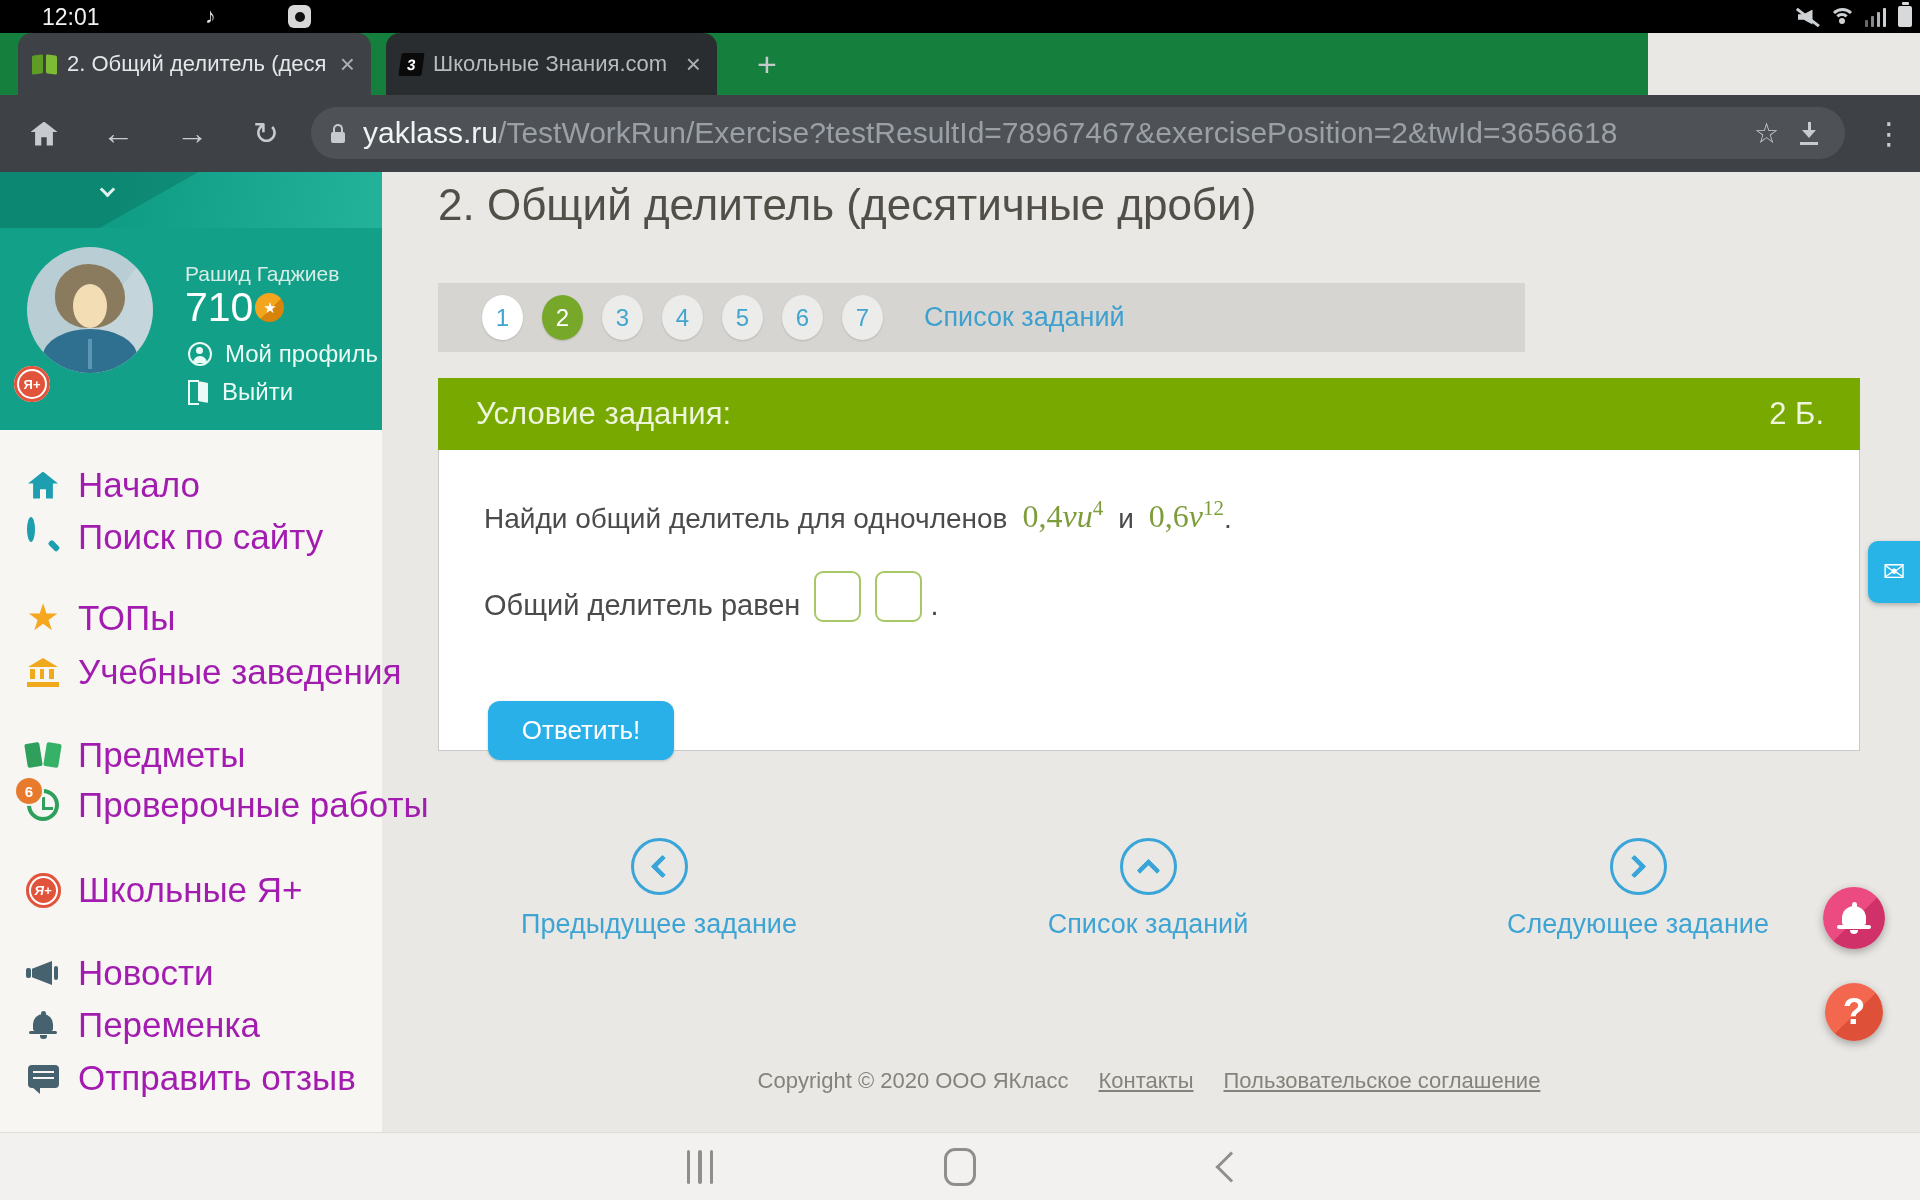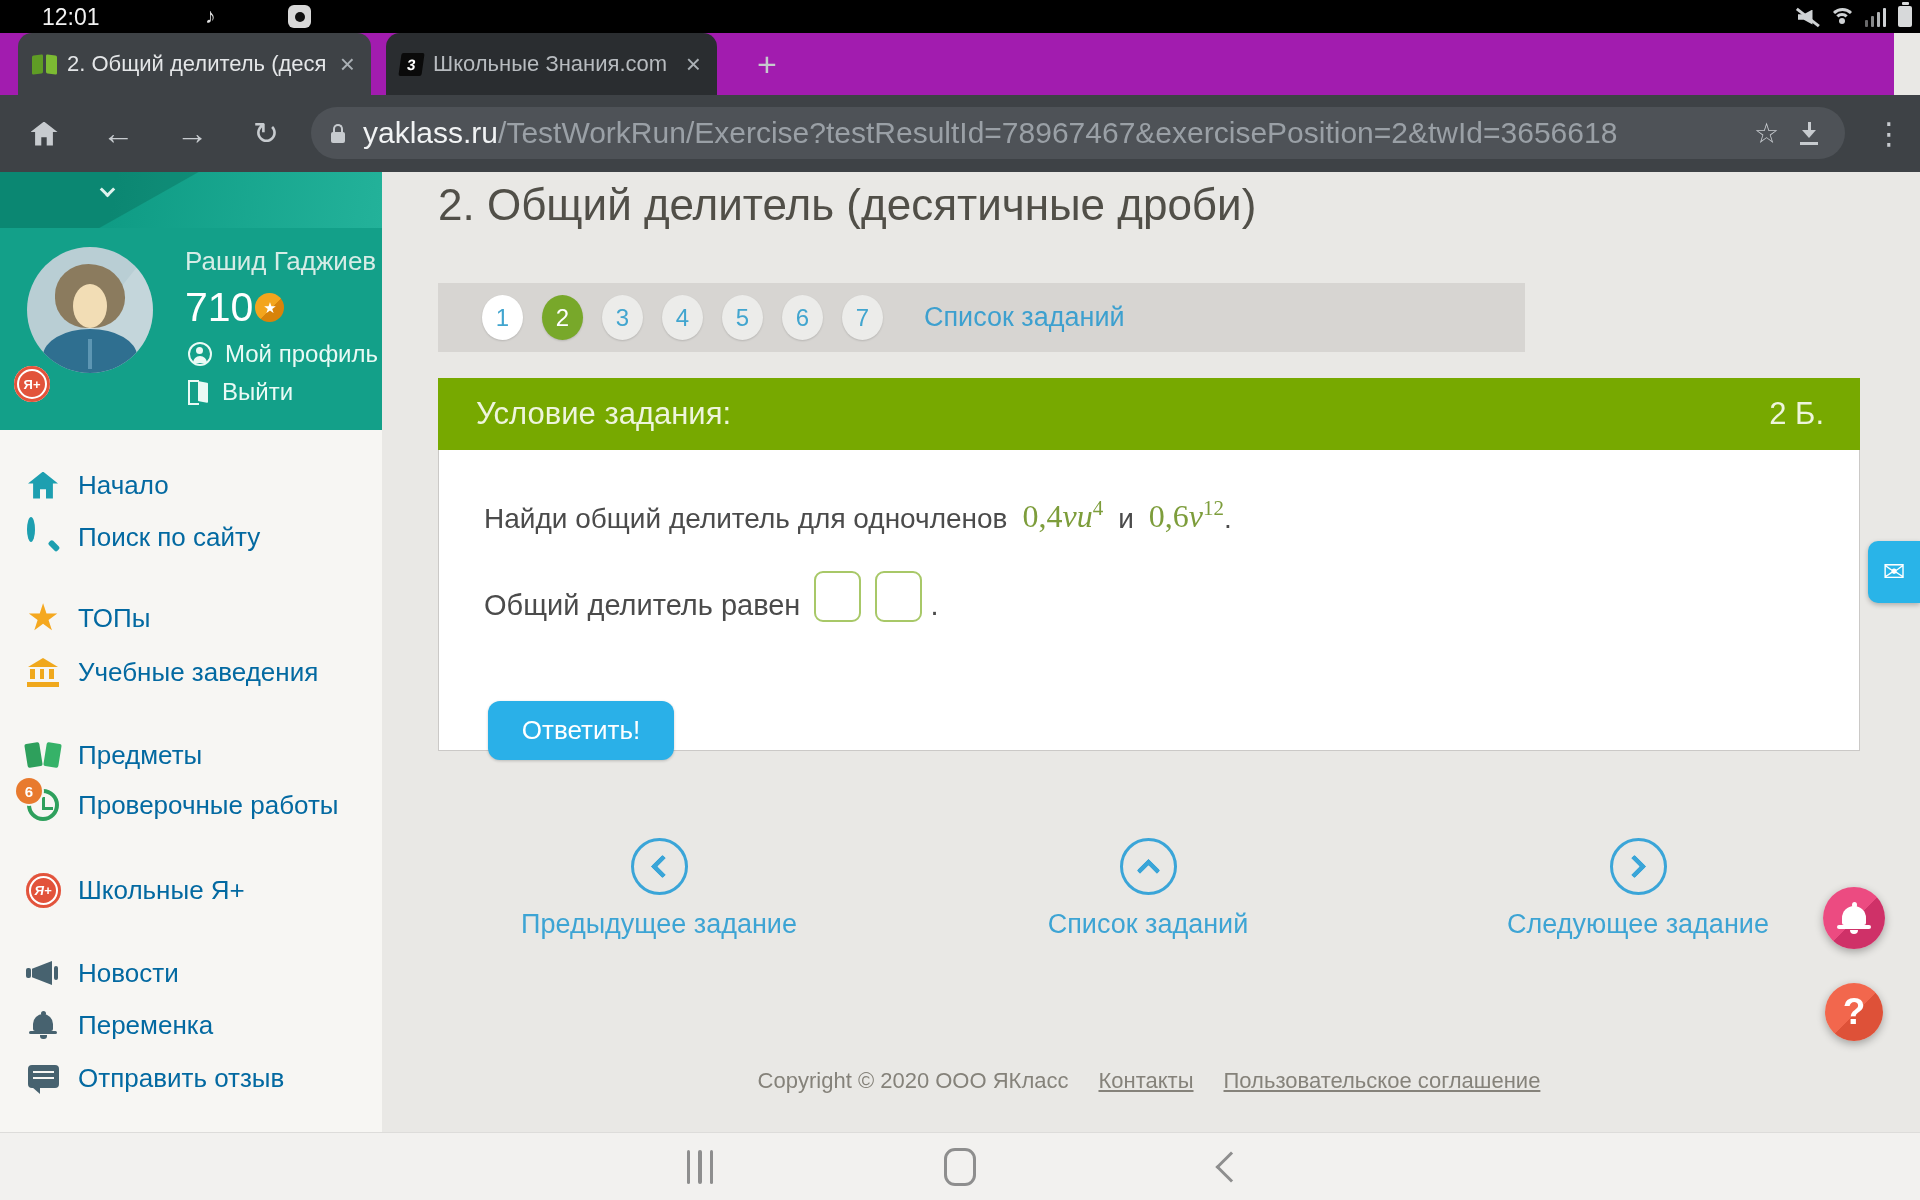--- a/index.html
+++ b/index.html
@@ -21,21 +21,21 @@
   .ic-wifi .w1{width:27px;height:27px;left:0;top:1px}
   .ic-wifi .w2{width:16px;height:16px;left:5.5px;top:6px}
   .ic-wifi .w3{width:6px;height:6px;left:10.5px;top:11px;background:#cfd2d4;border:none}
   .ic-sig{display:flex;align-items:flex-end;gap:2.5px;height:20px}
   .ic-sig i{width:3.5px;background:#cfd2d4;border-radius:1px}
   .ic-sig .s1{height:7px;opacity:.5}.ic-sig .s2{height:11px;opacity:.65}.ic-sig .s3{height:15px;opacity:.85}.ic-sig .s4{height:19px}
   .ic-bat{position:relative;width:14px;height:21px;background:#d7d9da;border-radius:2px;margin-left:3px}
   .ic-bat::before{content:"";position:absolute;top:-4px;left:3.5px;width:7px;height:3px;background:#d7d9da;border-radius:1px}
 
   
-  .tabstrip{position:absolute;left:0;top:33px;width:1894px;height:62px;background:#a21caf}
+  .tabstrip{position:absolute;left:0;top:33px;width:1648px;height:62px;background:#15803d}
   .tab{position:absolute;top:0;height:62px;border-radius:14px 14px 0 0;display:flex;align-items:center;padding:0 14px;cursor:default}
   .tab-1{left:18px;width:353px;background:#3e4246}
   .tab-2{left:386px;width:331px;background:#2a2d30}
   .tab-label{font-size:22px;white-space:nowrap;overflow:hidden;flex:1;margin:0 10px}
   .tab-1 .tab-label{color:#e4e6e8}
   .tab-2 .tab-label{color:#b7bbbf}
   .tab-close{font-size:26px;color:#aab0b5;line-height:26px;padding:0 2px}
   .fav-book{position:relative;width:25px;height:19px;flex:0 0 auto}
   .fav-book i{position:absolute;top:0;width:11px;height:19px;background:#6aa72c;border-radius:1.5px}
   .fav-book i:first-child{left:0;transform:skewY(-7deg);background:#5f9c25}
@@ -74,36 +74,36 @@
   .sd-banner::before{content:"";position:absolute;inset:0;background:rgba(0,62,52,.22);clip-path:polygon(0 0,52% 0,26% 100%,0 100%)}
   .bn-chev{position:absolute;left:102px;top:12px;width:11px;height:11px;border-left:3px solid #dff3ee;border-bottom:3px solid #dff3ee;transform:rotate(-45deg)}
   .sd-profile{position:absolute;left:0;top:56px;width:382px;height:202px;background:#13a089}
   .avatar{position:absolute;left:27px;top:19px;width:126px;height:126px;border-radius:50%;background:#b9ced4;overflow:hidden}
   .avatar .shine{position:absolute;inset:0;background:rgba(255,255,255,.16);clip-path:polygon(100% 0,100% 100%,20% 100%)}
   .av-hair{position:absolute;top:17px;left:28px;width:70px;height:64px;background:#8b7b5e;border-radius:48% 52% 46% 46%}
   .av-face{position:absolute;top:37px;left:46px;width:34px;height:44px;background:#f2ddb5;border-radius:50%}
   .av-body{position:absolute;bottom:-10px;left:16px;width:94px;height:54px;background:#2f6f90;border-radius:50% 50% 0 0}
   .av-collar{position:absolute;bottom:4px;left:61px;width:4px;height:30px;background:#5d96b3}
   .yap-badge{position:absolute;left:14px;top:138px;width:36px;height:36px;border-radius:50%;background:#e2533b;color:#fff;font-size:13px;font-weight:bold;display:flex;align-items:center;justify-content:center;box-shadow:inset 0 0 0 3px #e2533b,inset 0 0 0 5px #fff}
-  .p-name{position:absolute;left:185px;top:18px;font-size:26px;color:#d6ece6}
+  .p-name{position:absolute;left:185px;top:34px;font-size:21px;color:#d6ece6}
   .p-score{position:absolute;left:185px;top:56px;font-size:41px;color:#fff;display:flex;align-items:center;gap:2px}
   .score-star{width:29px;height:29px;border-radius:50%;background:linear-gradient(135deg,#f3a51d 55%,#d8830a 55%);display:flex;align-items:center;justify-content:center;color:#fff;font-size:15px}
   .p-link{position:absolute;left:188px;display:flex;align-items:center;gap:13px;font-size:24px;color:#eafaf5}
   .p-link-profile{top:112px}
   .p-link-logout{top:150px}
   .ic-pers{position:relative;width:24px;height:24px;border:2.5px solid #eafaf5;border-radius:50%;flex:0 0 auto}
   .ic-pers::before{content:"";position:absolute;top:2.5px;left:6px;width:7px;height:7px;background:#eafaf5;border-radius:50%}
   .ic-pers::after{content:"";position:absolute;bottom:1px;left:2.5px;width:14px;height:7px;background:#eafaf5;border-radius:7px 7px 0 0}
   .ic-door{position:relative;width:21px;height:25px;flex:0 0 auto}
   .ic-door .frame{position:absolute;left:0;top:0;width:11px;height:25px;border:2.5px solid #eafaf5;border-right:none}
   .ic-door .leaf{position:absolute;right:1px;top:2px;width:10px;height:20px;background:#eafaf5;border-radius:1px;transform:skewY(9deg)}
 
   .menu{position:absolute;left:0;top:258px;width:382px;height:702px}
   .m-item{position:absolute;left:25px;height:52px;display:flex;align-items:center;gap:17px;cursor:pointer}
-  .m-item span.lbl{font-size:26px;color:#0369a1;white-space:nowrap}
+  .m-item span.lbl{font-size:35px;color:#a21caf;white-space:nowrap}
   .m-ic{width:36px;height:36px;display:flex;align-items:center;justify-content:center;position:relative;flex:0 0 auto}
   .mi-0{top:29px}.mi-1{top:81px}.mi-2{top:162px}.mi-3{top:216px}.mi-4{top:299px}
   .mi-5{top:349px}.mi-6{top:434px}.mi-7{top:517px}.mi-8{top:569px}.mi-9{top:622px}
   .ic-home-s{width:30px;height:27px;background:#1d9fb0;clip-path:polygon(50% 0,100% 44%,83% 44%,83% 100%,60% 100%,60% 66%,40% 66%,40% 100%,17% 100%,17% 44%,0 44%)}
   .ic-search{position:relative;width:32px;height:32px}
   .ic-search .lens{width:21px;height:21px;border:4.5px solid #1d9fb0;border-radius:50%}
   .ic-search::after{content:"";position:absolute;right:3px;bottom:1px;width:5.5px;height:12px;background:#1d9fb0;border-radius:2px;transform:rotate(-45deg)}
   .ic-star-g{font-size:37px;color:#f5a81f;line-height:36px}
   .ic-bank{position:relative;width:32px;height:29px}
   .ic-bank::before{content:"";position:absolute;top:0;left:1px;border-left:15px solid transparent;border-right:15px solid transparent;border-bottom:9px solid #f0a81c}

